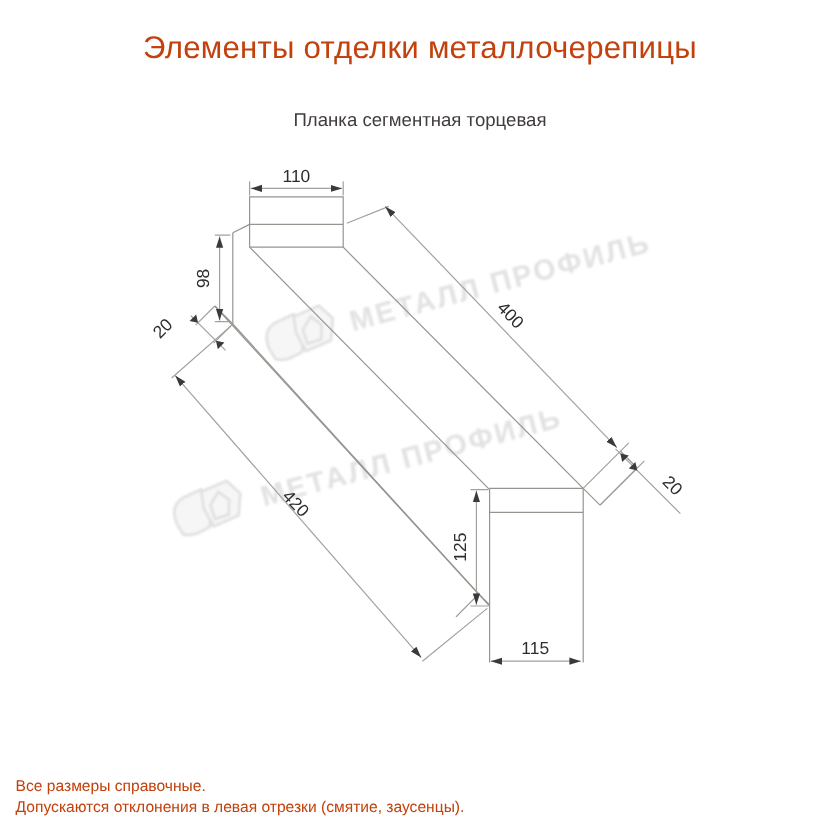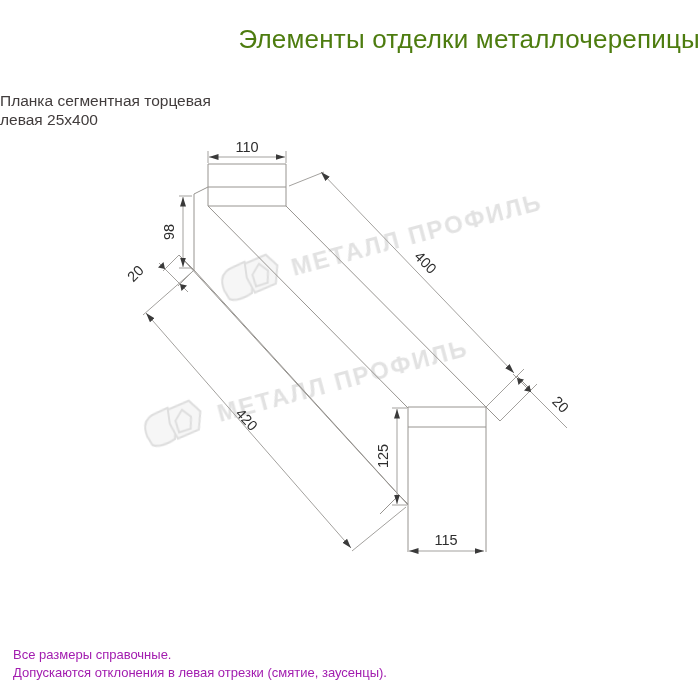--- a/index.html
+++ b/index.html
@@ -1,42 +1,41 @@
 <!DOCTYPE html>
 <html><head>
 <meta charset="utf-8">
 <style>
   html,body{margin:0;padding:0;background:#fff;}
   .page{position:relative;width:700px;height:700px;background:#ffffff;overflow:hidden;
         font-family:"Liberation Sans", sans-serif;}
-  .title{position:absolute;top:24px;left:0;width:700px;text-align:right;
-         font-size:26px;letter-spacing:0.2px;color:#4d7c0f;}
-  .subtitle{position:absolute;top:91px;left:0;width:700px;text-align:left;
+  .title{position:absolute;top:24px;left:0;width:700px;text-align:center;
+         font-size:26px;letter-spacing:0.2px;color:#c2410c;}
+  .subtitle{position:absolute;top:91px;left:0;width:700px;text-align:center;
             font-size:15.5px;line-height:19px;color:#413c3c;}
-  .footer{position:absolute;left:13px;top:646px;font-size:13px;line-height:17.5px;color:#a21caf;}
+  .footer{position:absolute;left:13px;top:646px;font-size:13px;line-height:17.5px;color:#c2410c;}
   svg{position:absolute;left:0;top:0;}
   .wm{filter:blur(0.7px);}
   .wm text{font-family:"Liberation Sans",sans-serif;font-weight:700;font-size:24px;
            letter-spacing:2px;fill:#e2e2e2;}
   .wm path{stroke:#dedede;stroke-width:2;fill:#f6f6f6;}
   .edge{stroke:#979490;stroke-width:1;fill:none;}
   .dim{stroke:#a3a19e;stroke-width:1;fill:none;}
   .dimtxt{font-family:"Liberation Sans",sans-serif;font-size:14.5px;fill:#2d2d2d;}
   .arr{fill:#3a3a3a;}
 </style>
 </head>
 <body>
 
 <div class="page">
 
   <div class="title">Элементы отделки металлочерепицы</div>
 
   <div class="subtitle">
     <div>Планка сегментная торцевая</div>
-    <div>левая 25х400</div>
   </div>
 
   <svg width="700" height="700" viewBox="0 0 700 700">
     <defs>
       <marker id="ae" viewBox="0 0 10 10" refX="9.5" refY="5" markerWidth="10" markerHeight="10" markerUnits="userSpaceOnUse" orient="auto-start-reverse">
         <path d="M0,2 L9.5,5 L0,8 Z" fill="#3a3a3a"></path>
       </marker>
     </defs>
 
     <g class="wm">

